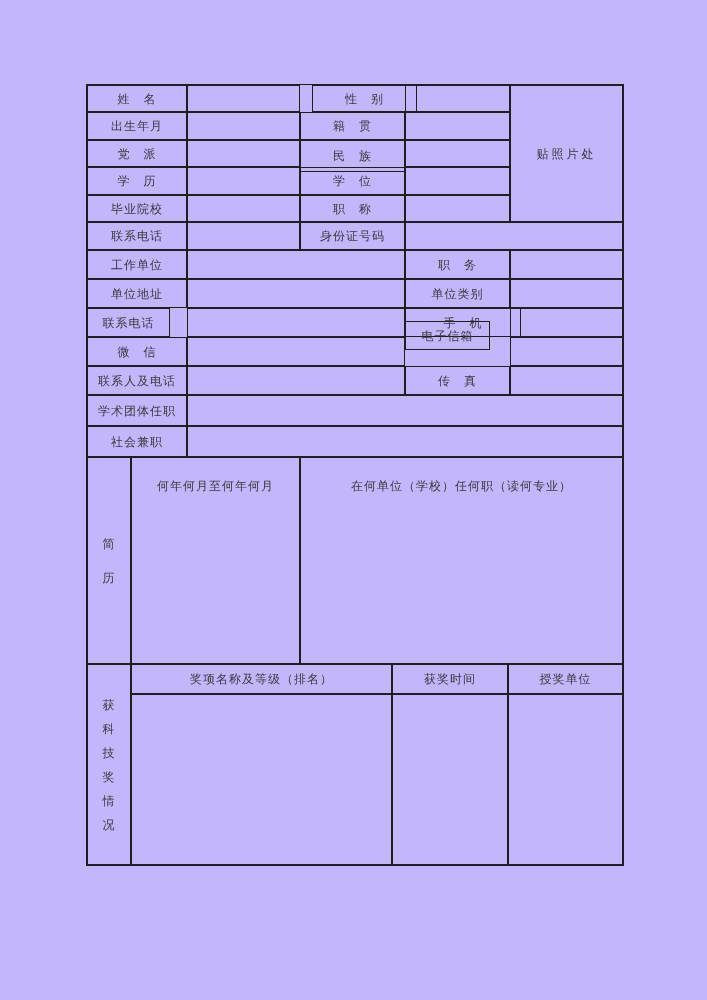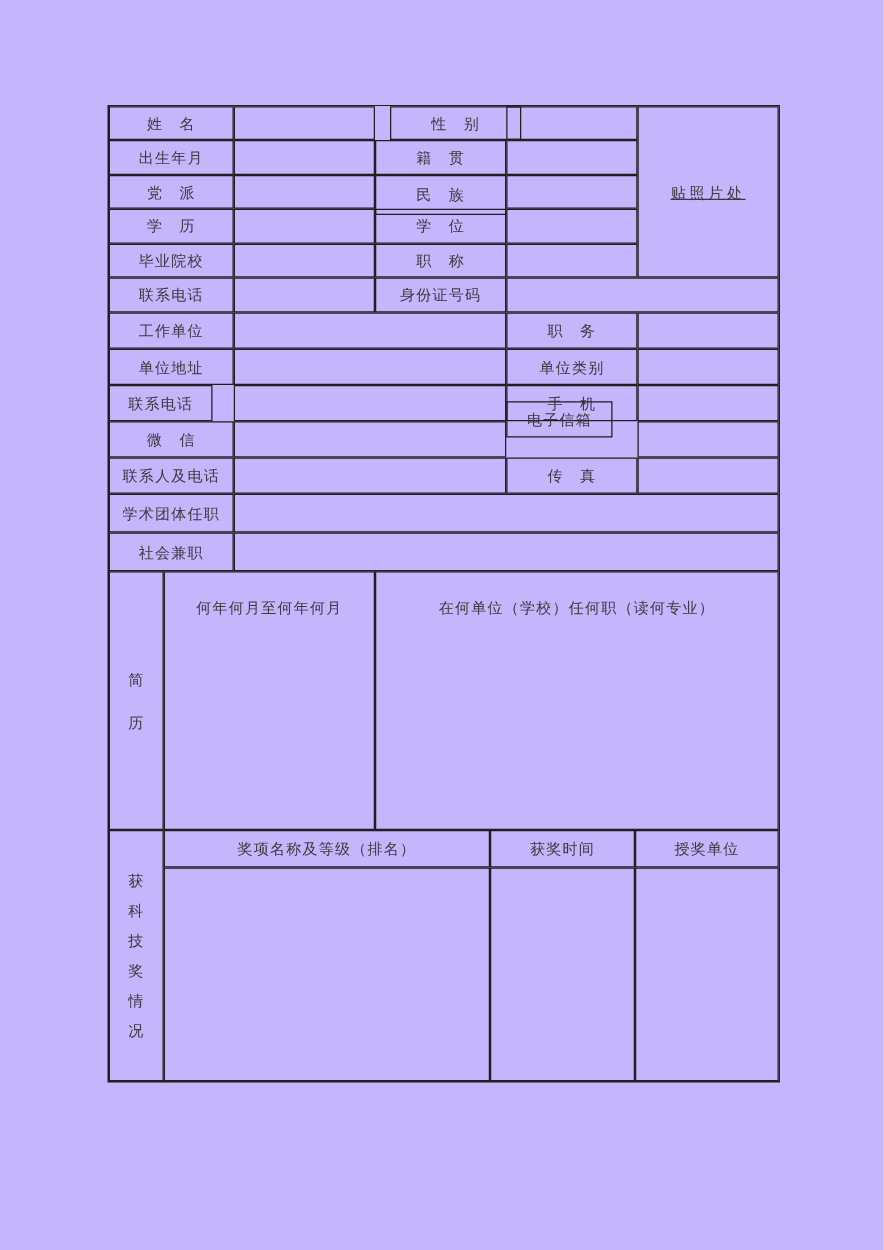--- a/index.html
+++ b/index.html
@@ -35,21 +35,21 @@
   .c.top{
     align-items:flex-start;
     padding-top:22px;
   }
   .c.vert{
     flex-direction:column;
   }
   .c.vert span{display:block;}
   .gap22 span + span{margin-top:22px;}
   .gap12 span + span{margin-top:12px;}
-  .photo{letter-spacing:3px;text-decoration:underline;}
+  .photo{letter-spacing:3px;}
 </style>
 </head>
 <body>
 
 <div class="sheet">
   <div class="grid">
 
     <div class="c" style="left:0;top:0;width:100px;height:27px">姓　名</div>
     <div class="c" style="left:100px;top:0;width:113px;height:27px"></div>
     <div class="c" style="left:225px;top:0;width:105px;height:27px">性　别</div>
@@ -87,21 +87,21 @@
     <div class="c" style="left:318px;top:165px;width:105px;height:29px">职　务</div>
     <div class="c" style="left:423px;top:165px;width:113px;height:29px"></div>
 
     <div class="c" style="left:0;top:194px;width:100px;height:29px">单位地址</div>
     <div class="c" style="left:100px;top:194px;width:218px;height:29px"></div>
     <div class="c" style="left:318px;top:194px;width:105px;height:29px">单位类别</div>
     <div class="c" style="left:423px;top:194px;width:113px;height:29px"></div>
 
     <div class="c" style="left:0;top:223px;width:83px;height:29px">联系电话</div>
     <div class="c" style="left:100px;top:223px;width:218px;height:29px"></div>
-    <div class="c" style="left:318px;top:223px;width:105px;height:29px">手　机</div>
+    <div class="c" style="left:318px;top:223px;width:116px;height:29px">手　机</div>
     <div class="c" style="left:423px;top:223px;width:113px;height:29px"></div>
 
     <div class="c" style="left:0;top:252px;width:100px;height:29px">微　信</div>
     <div class="c" style="left:100px;top:252px;width:218px;height:29px"></div>
     <div class="c" style="left:318px;top:236px;width:85px;height:29px">电子信箱</div>
     <div class="c" style="left:423px;top:252px;width:113px;height:29px"></div>
 
     <div class="c" style="left:0;top:281px;width:100px;height:29px">联系人及电话</div>
     <div class="c" style="left:100px;top:281px;width:218px;height:29px"></div>
     <div class="c" style="left:318px;top:281px;width:105px;height:29px">传　真</div>

